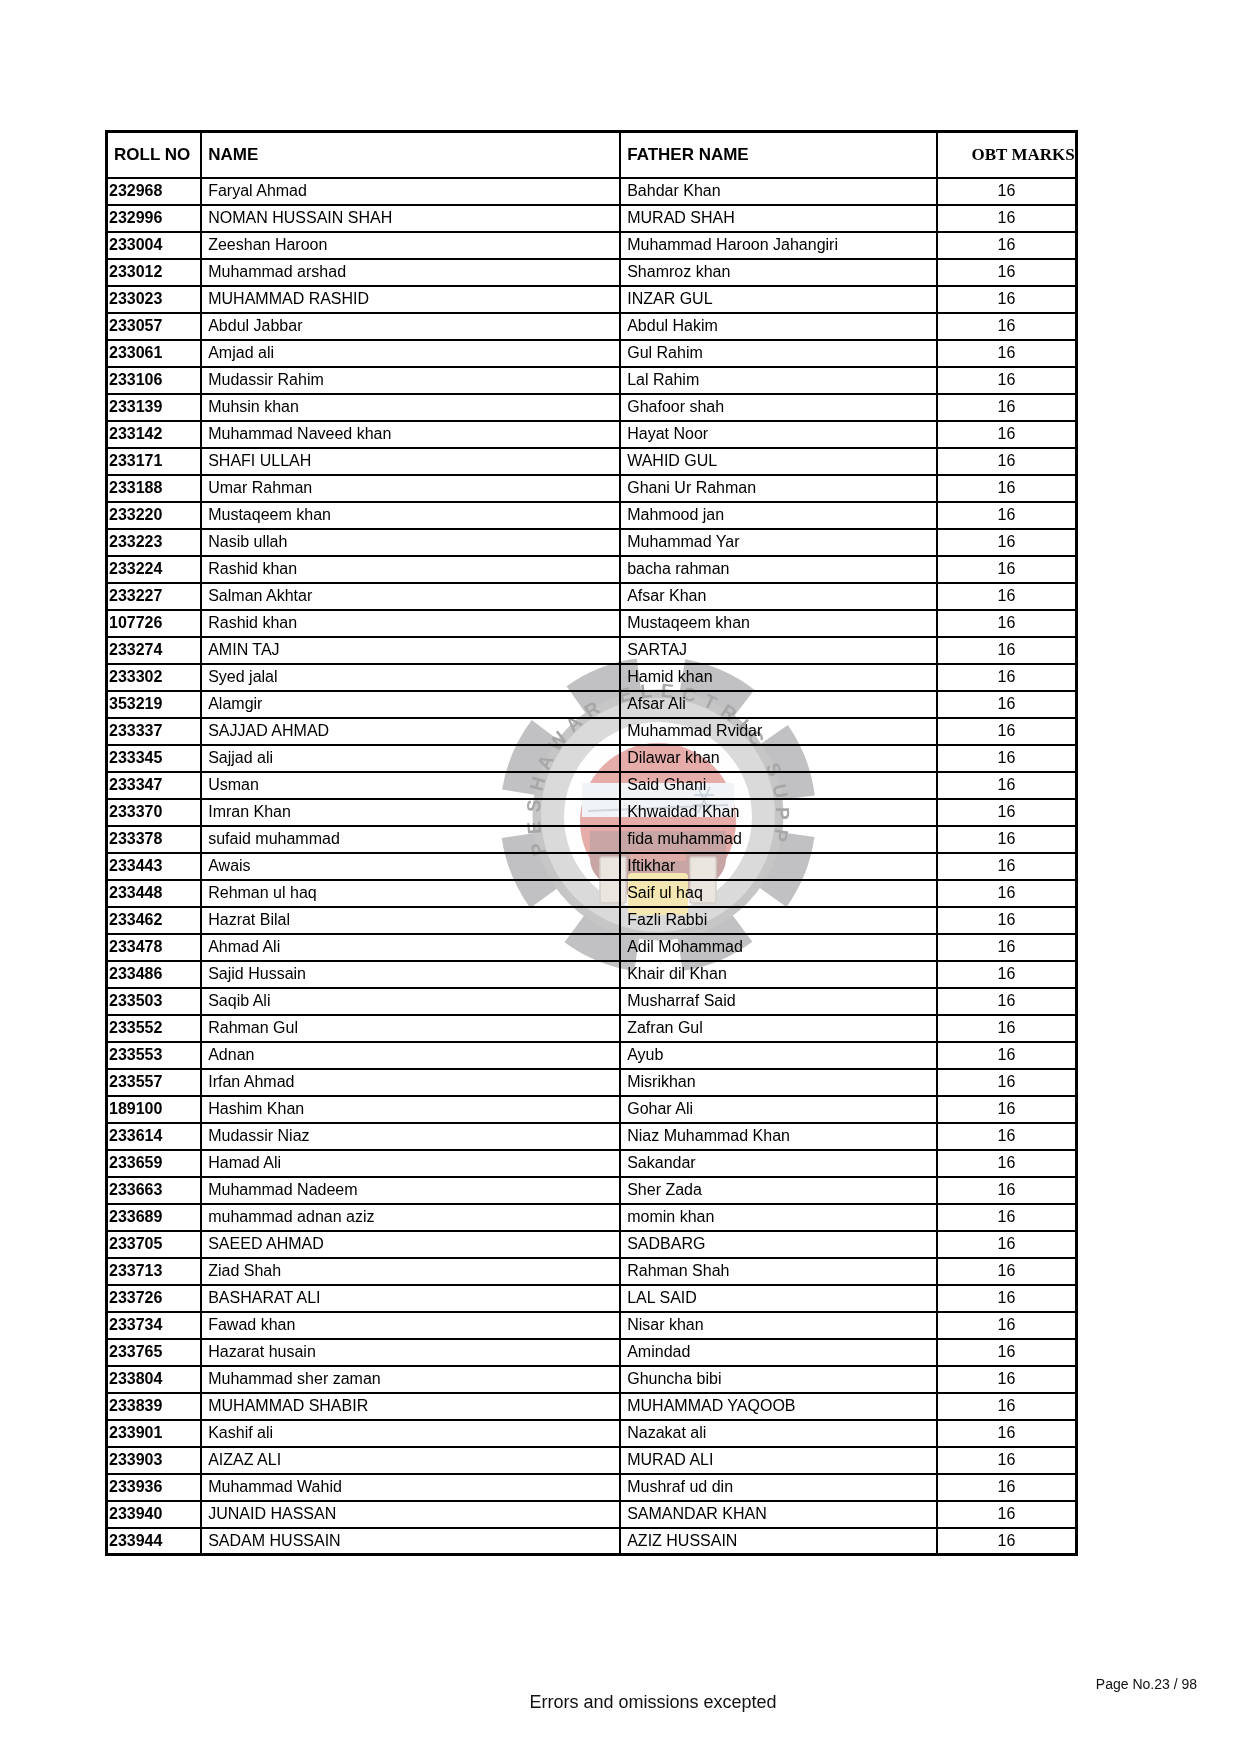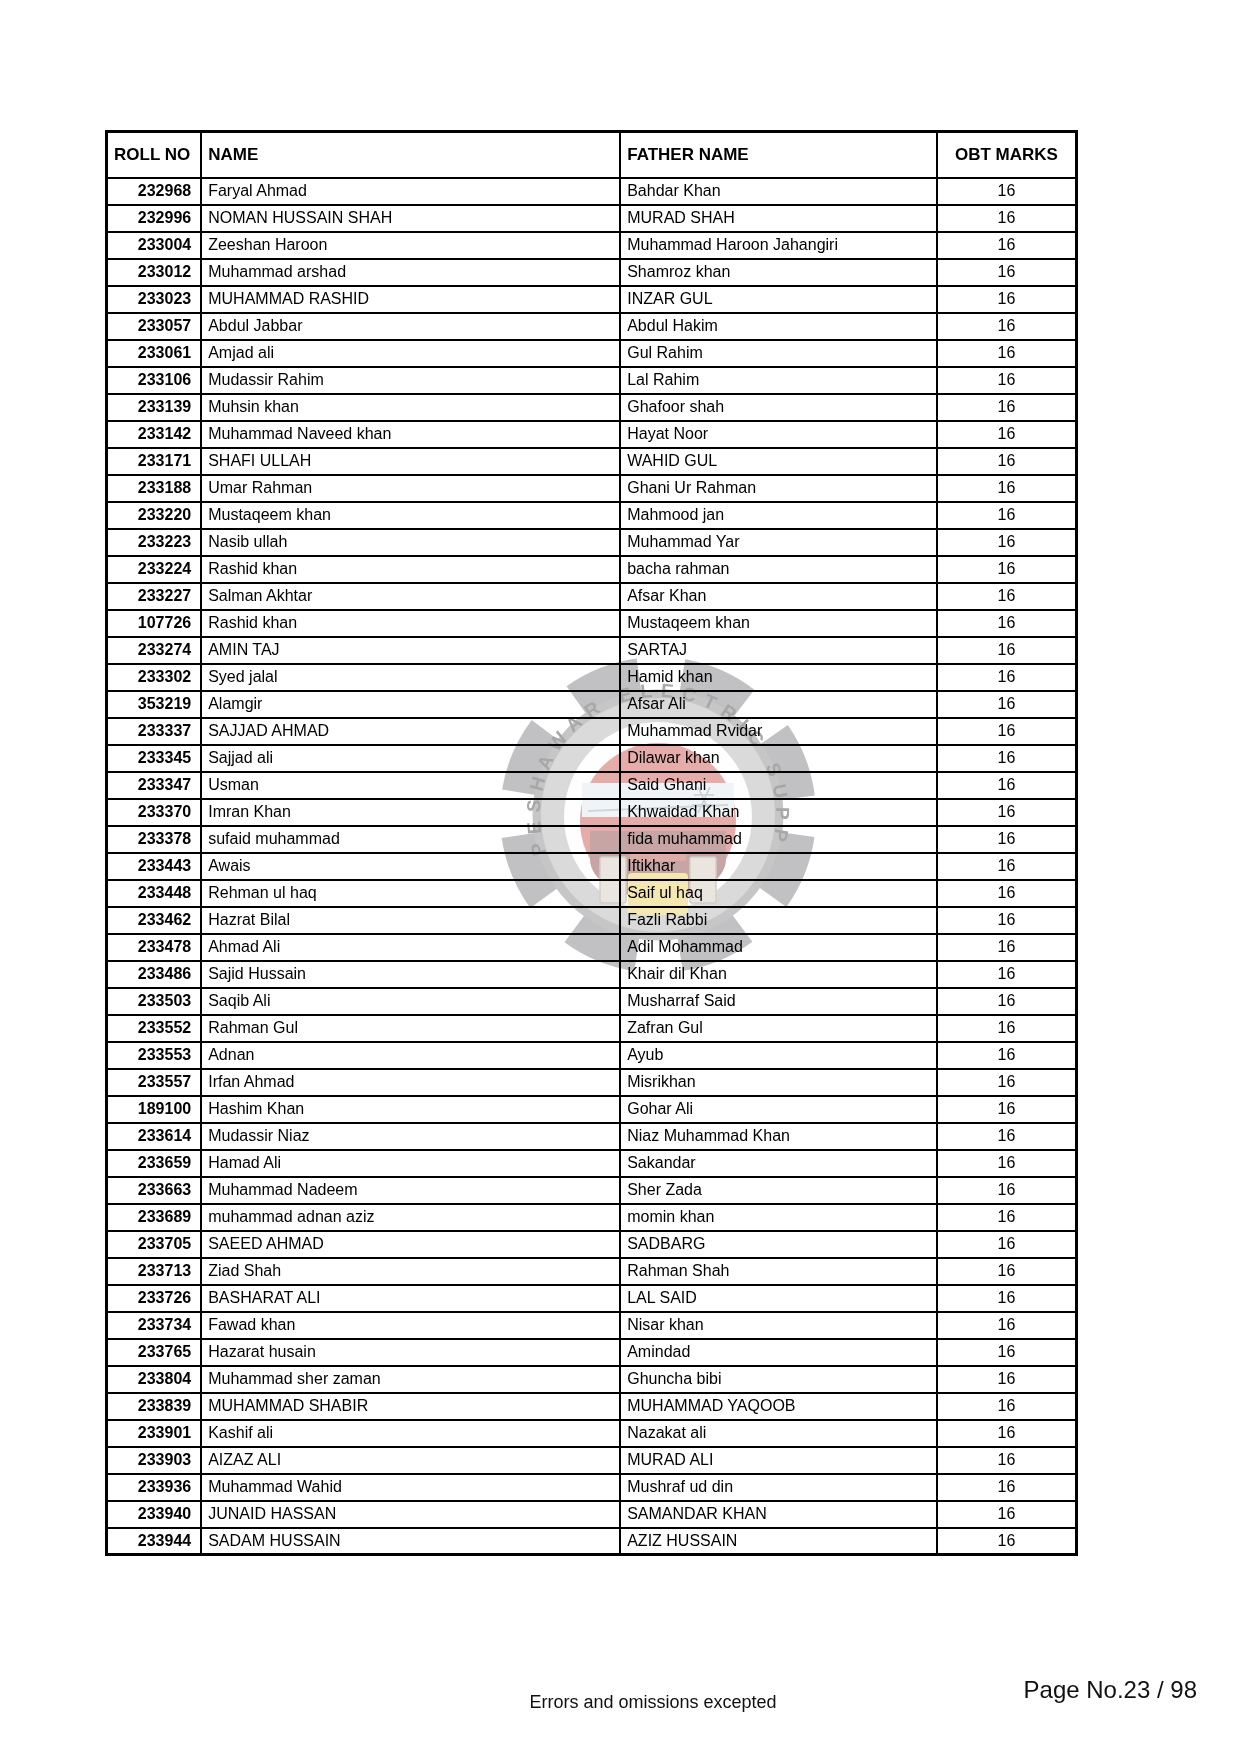--- a/index.html
+++ b/index.html
@@ -19,32 +19,32 @@
   table.results th,table.results td{
     border:2.5px solid #000;
     overflow:hidden;white-space:nowrap;
     background:transparent;
     vertical-align:middle;
   }
   table.results{border:3.5px solid #000;}
   thead tr{height:46px;}
   tbody tr{height:27px;}
   th{font-size:17px;font-weight:bold;text-align:left;padding:0 10px 0 6px;}
-  th.c-marks{text-align:center;padding:0;}
+  th.c-marks{text-align:right;padding:0;font-family:Liberation Serif, serif;}
   td{font-size:16px;}
-  td.roll{font-weight:bold;text-align:right;padding-right:9px;}
+  td.roll{font-weight:bold;padding-right:9px;}
   td.name,td.father{text-align:left;padding-left:6px;}
   td.marks{text-align:center;}
   .footer-note{
     position:absolute;left:400px;top:1676px;width:506px;z-index:2;
     text-align:center;font-size:18px;color:#111;margin-top:16px;
   }
   .footer-page{
     position:absolute;left:897px;top:1676px;width:300px;z-index:2;
-    text-align:right;font-size:24px;color:#111;
+    text-align:right;font-size:14px;color:#111;
   }
 </style>
 </head>
 <body>
 
 <div class="page">
 
   <svg class="watermark" viewBox="0 0 340 340" xmlns="http://www.w3.org/2000/svg">
     <g opacity="0.42">
 

